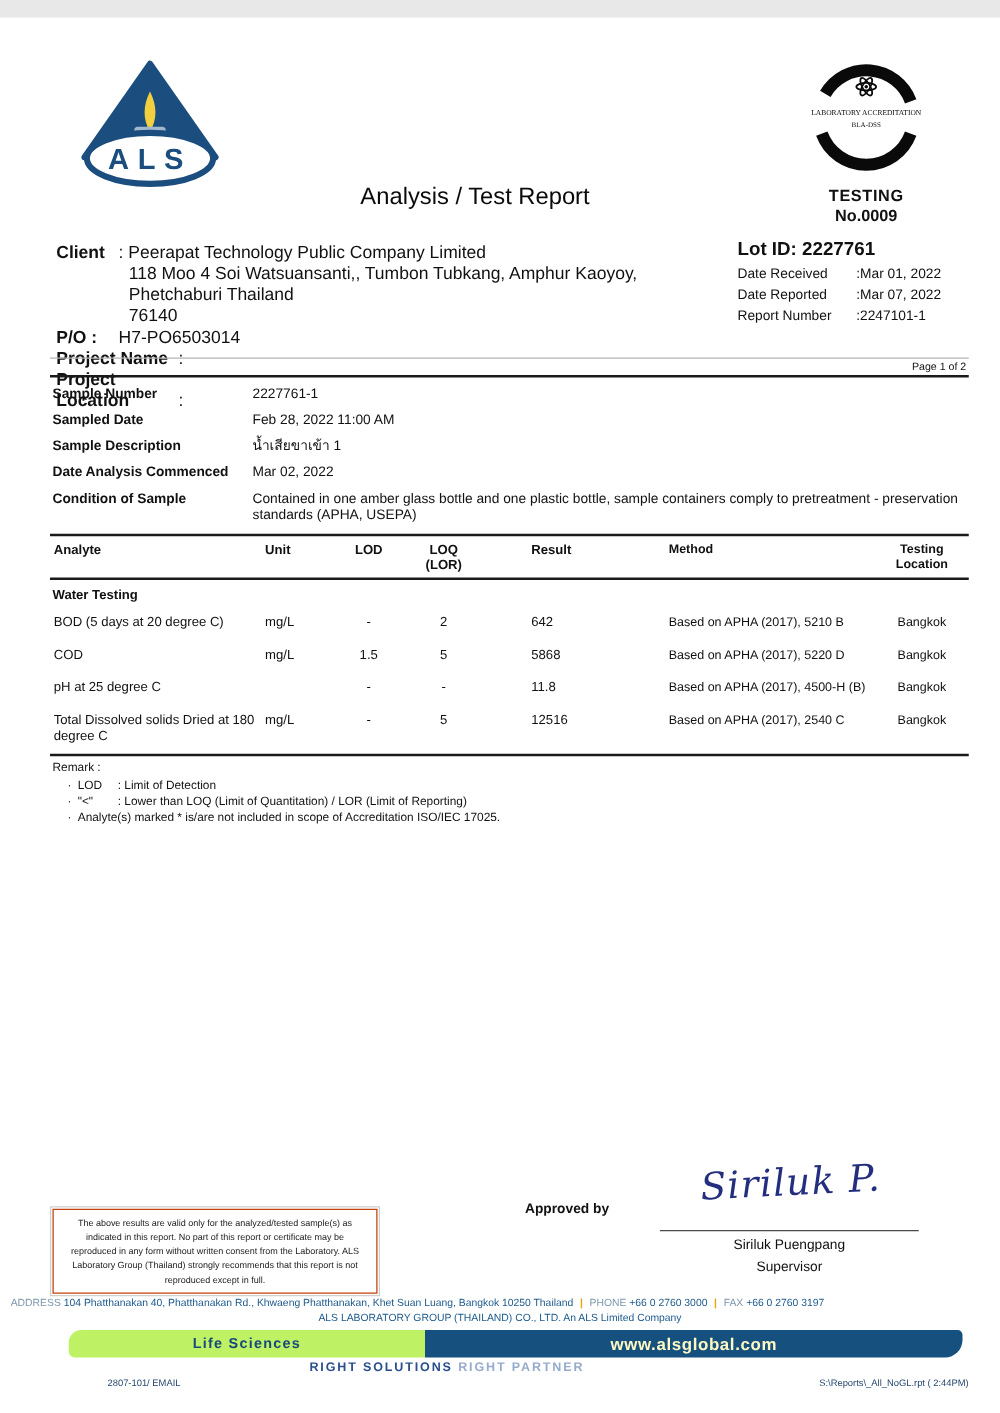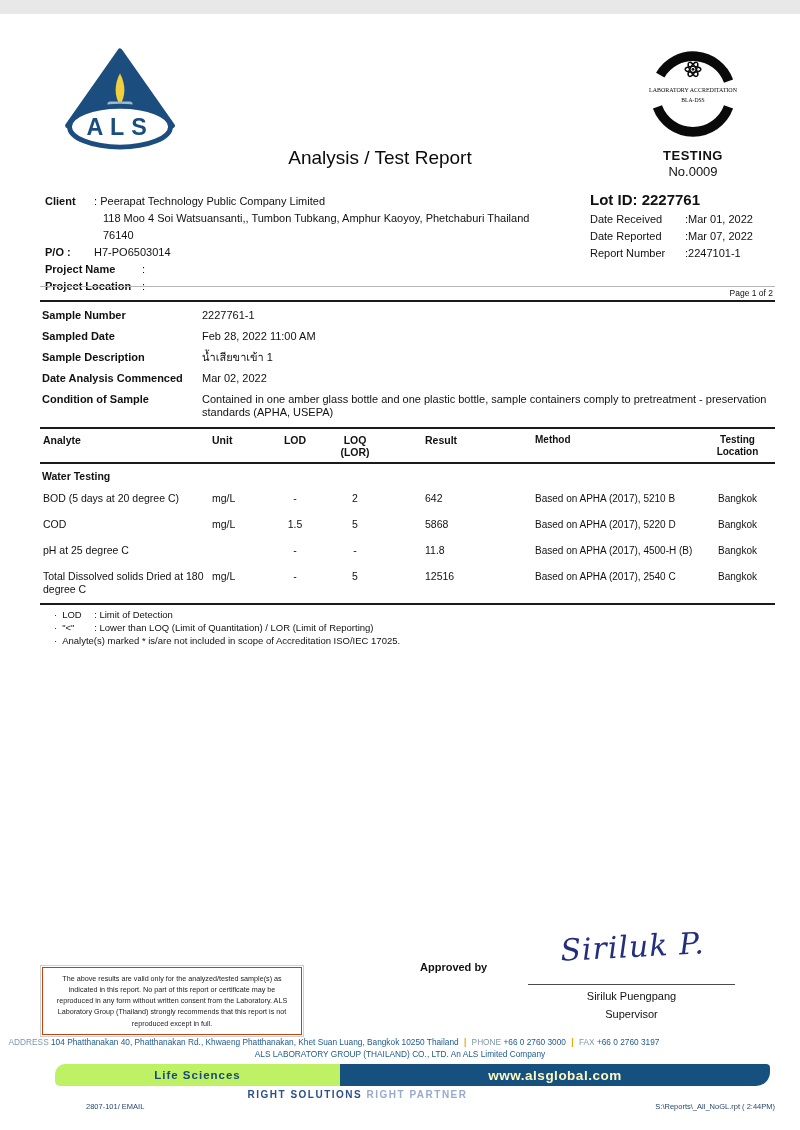--- a/index.html
+++ b/index.html
@@ -9,25 +9,25 @@
     position: relative; width: 800px; height: 1130px;
     background: #ffffff; margin: 14px auto; overflow: hidden;
     color: #111;
   }
 
   
   .als-logo { position: absolute; top: 34px; left: 56px; width: 128px; height: 102px; }
   .stamp-wrap { position: absolute; top: 36px; left: 638px; width: 110px; text-align: center; }
   .stamp-svg { width: 92px; height: 88px; }
   .stamp-testing { font-size: 13px; font-weight: bold; letter-spacing: .5px; margin-top: 6px; }
-  .stamp-number { font-size: 13px; margin-top: 1px; }
+  .stamp-number { font-size: 13px; margin-top: 1px; font-weight: bold; }
   .report-title { position: absolute; top: 133px; left: 0; width: 760px; text-align: center; font-size: 19px; color: #0a0a0a; }
 
   
-  .client-block { position: absolute; top: 179px; left: 45px; width: 520px; font-size: 11px; line-height: 17px; }
+  .client-block { position: absolute; top: 179px; left: 45px; width: 520px; font-size: 14px; line-height: 17px; }
   .client-row .lbl { font-weight: bold; display: inline-block; }
   .lbl-client { width: 46px; }
   .lbl-po { width: 46px; }
   .lbl-project { width: 94px; }
   .addr-indent { margin-left: 58px; }
 
   .lot-block { position: absolute; top: 177px; left: 590px; width: 190px; font-size: 11px; line-height: 17px; }
   .lot-id { font-size: 15px; font-weight: bold; margin-bottom: 3px; }
   .lot-row .lbl { display: inline-block; width: 95px; }
 
@@ -243,20 +243,21 @@
       <span class="c-lod">-</span>
       <span class="c-loq">5</span>
       <span class="c-result">12516</span>
       <span class="c-method">Based on APHA (2017), 2540 C</span>
       <span class="c-loc">Bangkok</span>
     </div>
 
     <div class="rule-thick"></div>
 
     <div class="remark">
+      <div class="remark-title">Remark :</div>
       <div class="remark-item">
         <span class="bullet">·</span><span class="term">LOD</span><span>: Limit of Detection</span>
       </div>
       <div class="remark-item">
         <span class="bullet">·</span><span class="term">"&lt;"</span><span>: Lower than  LOQ (Limit of Quantitation) / LOR (Limit of Reporting)</span>
       </div>
       <div class="remark-item">
         <span class="bullet">·</span><span>Analyte(s) marked * is/are not included in scope of Accreditation ISO/IEC 17025.</span>
       </div>
     </div>

